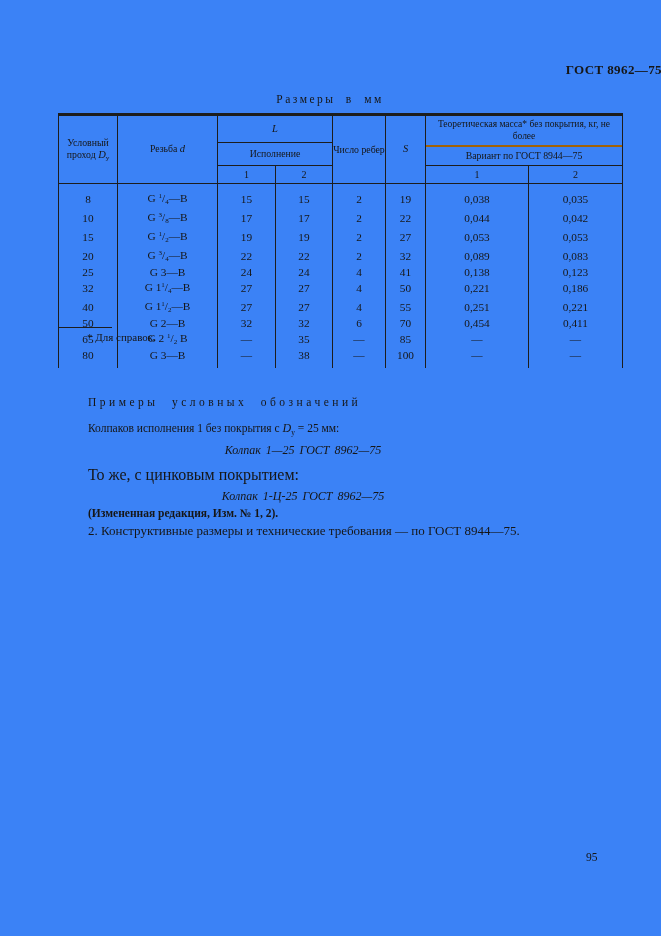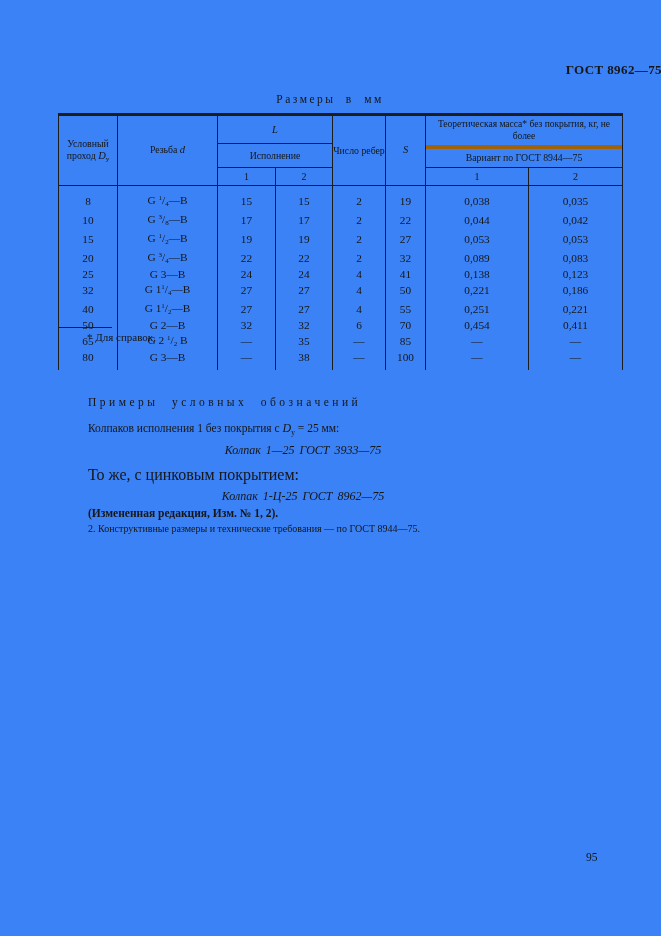--- a/index.html
+++ b/index.html
@@ -20,40 +20,40 @@
   }
   thead th{font-size:9.8px;line-height:1.15;}
   .r1 th{height:26px;}
   .r2 th{height:22px;}
   .r3 th{height:17px;font-size:10px;}
   .bb-thin{border-bottom:1px solid #1d1d1d !important;}
   .bb-head{border-bottom:1.5px solid #1d1d1d !important;}
   .sym{font-style:italic;font-size:10.5px;}
   .sym-sub{font-size:7px;vertical-align:-2px;}
   .mass-th{padding:0 !important;}
-  .mass-top{height:29px;border-bottom:4px solid #a16207;display:flex;align-items:center;justify-content:center;font-size:9.5px;line-height:1.2;padding:0 6px;}
+  .mass-top{height:29px;border-bottom:2px solid #a16207;display:flex;align-items:center;justify-content:center;font-size:9.5px;line-height:1.2;padding:0 6px;}
   .mass-bottom{height:18px;display:flex;align-items:center;justify-content:center;font-size:9.8px;}
   tbody td{font-size:11.3px;height:13px;line-height:13px;}
   tbody tr:first-child td{padding-top:6px;}
   tbody tr:last-child td{padding-bottom:6px;}
   .frac sup{font-size:7px;vertical-align:3.5px;}
   .frac sub{font-size:7px;vertical-align:-2.5px;}
   
   .footnote-rule{top:327px;left:58px;width:54px;border-top:1px solid #1d1d1d;height:0;}
   .footnote{top:331px;left:87px;font-size:11px;text-align:center;}
   .note{top:352px;left:57px;width:561px;font-size:11px;line-height:15.5px;text-align:justify;text-indent:30px;}
   .spaced{letter-spacing:2.5px;}
   .examples-heading{top:396px;left:88px;font-size:11.5px;letter-spacing:3.5px;word-spacing:7px;}
   .para1{top:421px;left:88px;font-size:11.5px;}
   .designation{left:58px;width:490px;text-align:center;font-size:12px;font-style:italic;word-spacing:2px;}
   .desig1{top:443px;}
   .para2{top:466px;left:88px;font-size:16px;}
   .desig2{top:489px;}
   .amendment{top:507px;left:88px;font-size:11.5px;font-weight:bold;}
-  .item2{top:523px;left:88px;font-size:10px;}
+  .item2{top:523px;left:88px;font-size:13px;}
   .page-number{top:851px;left:586px;font-size:11.5px;}
   .dsub{font-size:7.5px;vertical-align:-3px;}
   i.dsym{font-size:12px;}
 </style>
 </head>
 <body>
 
 <div class="page">
 
   <div class="abs doc-number">ГОСТ 8962—75</div>
@@ -208,21 +208,21 @@
   <div class="abs footnote-rule"></div>
   <div class="abs footnote">* Для справок.</div>
 
 
   <div class="abs examples-heading">Примеры условных обозначений</div>
 
   <div class="abs para1">
     <span>Колпаков исполнения 1 без покрытия с </span><i class="dsym">D</i><span class="dsub">у</span><span> = 25 мм:</span>
   </div>
 
-  <div class="abs designation desig1">Колпак 1—25 ГОСТ 3933—75</div>
+  <div class="abs designation desig1">Колпак 1—25 ГОСТ 8962—75</div>
 
   <div class="abs para2">То же, с цинковым покрытием:</div>
 
   <div class="abs designation desig2">Колпак 1-Ц-25 ГОСТ 8962—75</div>
 
   <div class="abs amendment">(Измененная редакция, Изм. № 1, 2).</div>
 
   <div class="abs item2">2. Конструктивные размеры и технические требования — по ГОСТ 8944—75.</div>
 
   <div class="abs page-number">95</div>

